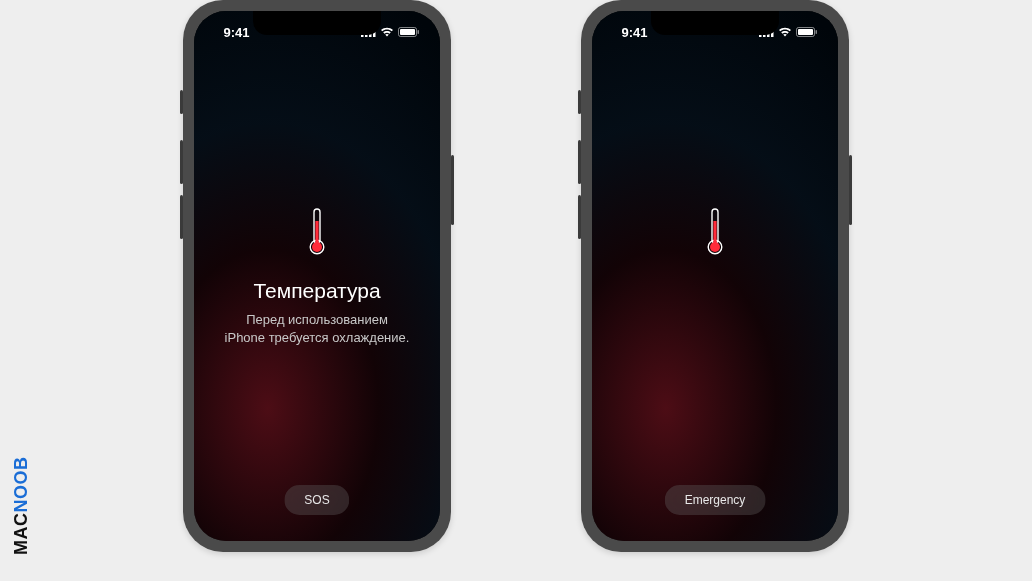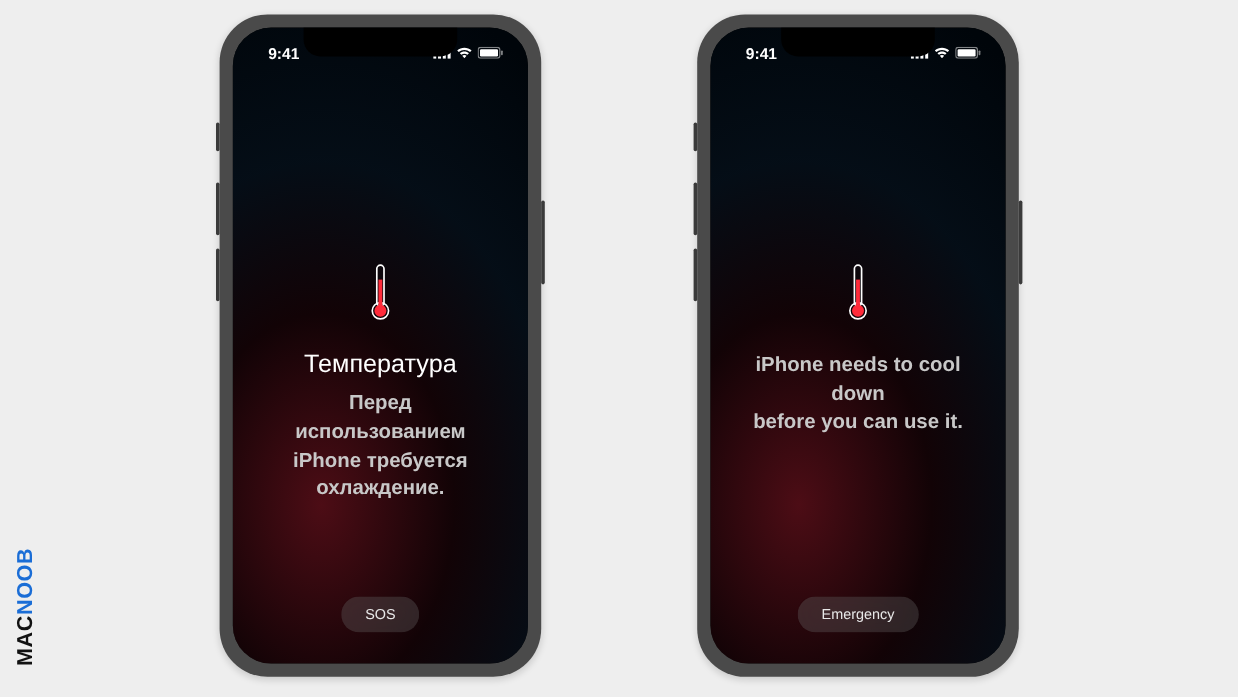--- a/index.html
+++ b/index.html
@@ -10,21 +10,20 @@
       background: #eeeeee;
       font-family: -apple-system, BlinkMacSystemFont, 'Helvetica Neue', Arial, sans-serif;
       position: relative;
       overflow: hidden;
     }
     
     .phones-container {
       display: flex;
       justify-content: center;
       gap: 130px;
-      padding-top: 12px;
     }
     
     .phone {
       width: 268px;
       height: 552px;
       background: #4a4a4a;
       border-radius: 40px;
       padding: 11px;
       position: relative;
       box-shadow: 0 2px 6px rgba(0,0,0,0.15);
@@ -114,22 +113,22 @@
     .temp-heading {
       color: #fff;
       font-size: 21px;
       font-weight: 500;
       margin-bottom: 8px;
       text-align: center;
     }
     
     .temp-message {
       color: #c8c8c8;
-      font-size: 17px;
-      font-weight: 700;
+      font-size: 13px;
+      font-weight: 400;
       text-align: center;
       line-height: 1.4;
       white-space: pre-line;
       padding: 0 28px;
     }
     
     .emergency-btn {
       position: absolute;
       bottom: 26px;
       left: 50%;
@@ -254,22 +253,20 @@
 
         <div class="content-area">
           <div class="thermometer">
             <svg width="20" height="48" viewBox="0 0 20 48">
               <rect x="7" y="2" width="6" height="34" rx="3" stroke="#fff" stroke-width="1.4" fill="none"></rect>
               <circle cx="10" cy="40" r="6.8" stroke="#fff" stroke-width="1.4" fill="none"></circle>
               <rect x="8.4" y="14" width="3.2" height="22" fill="#ff2b3a"></rect>
               <circle cx="10" cy="40" r="5" fill="#ff2b3a"></circle>
             </svg>
           </div>
-          <div class="temp-message">iPhone needs to cool down
-before you can use it.</div>
         </div>
 
         <button class="emergency-btn">Emergency</button>
       </div>
     </div>
   </div>
 
 </div>
 
 <div class="watermark">

